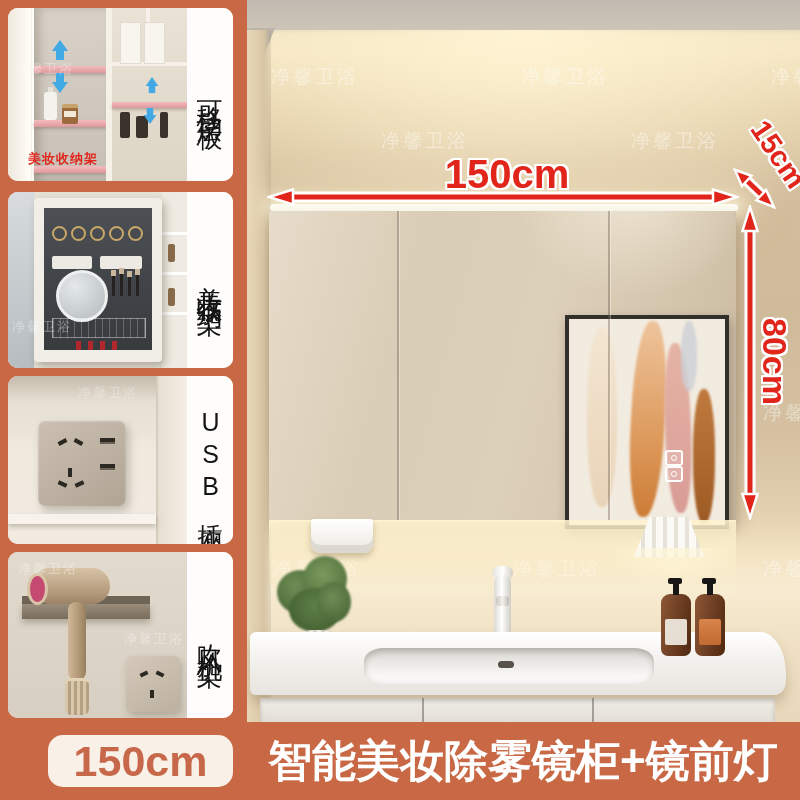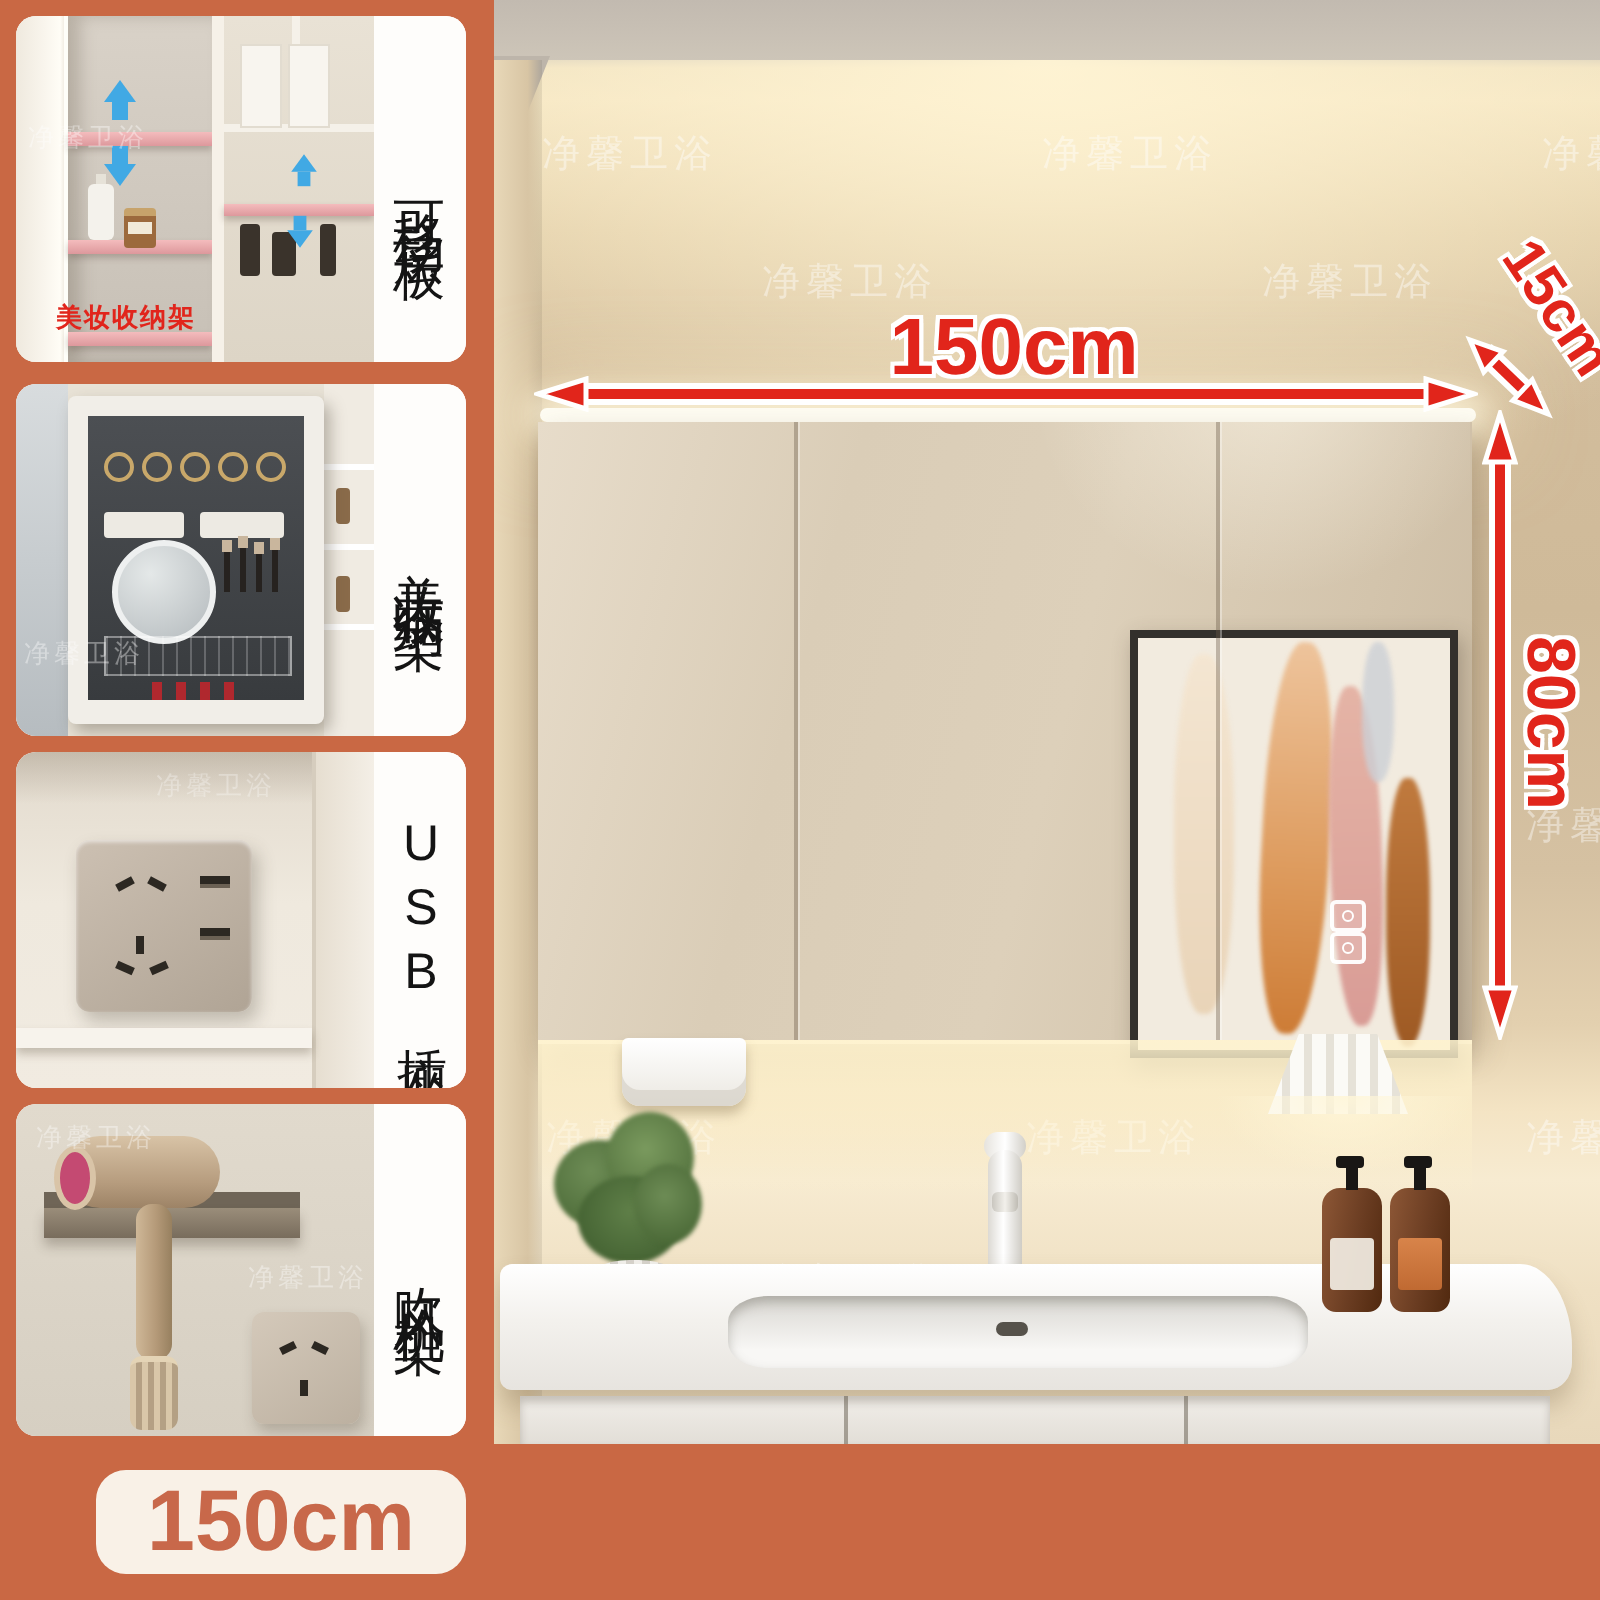--- a/index.html
+++ b/index.html
@@ -361,15 +361,16 @@
     <svg class="abs" style="left:494px;top:205px;" width="18" height="315" viewBox="0 0 18 315">
       <line x1="9" y1="18" x2="9" y2="297" stroke="#fff" stroke-width="11"></line>
       <line x1="9" y1="18" x2="9" y2="297" stroke="#e1251b" stroke-width="5"></line>
       <polygon points="9,2 1.5,26 16.5,26" fill="#e1251b" stroke="#fff" stroke-width="2.5"></polygon>
       <polygon points="9,313 1.5,289 16.5,289" fill="#e1251b" stroke="#fff" stroke-width="2.5"></polygon>
     </svg>
   </div>
 
   <div class="footer">
     <div class="size-badge">150cm</div>
+    <div class="ftitle">智能美妆除雾镜柜+镜前灯</div>
   </div>
 
 </div>
 
 </body></html>

